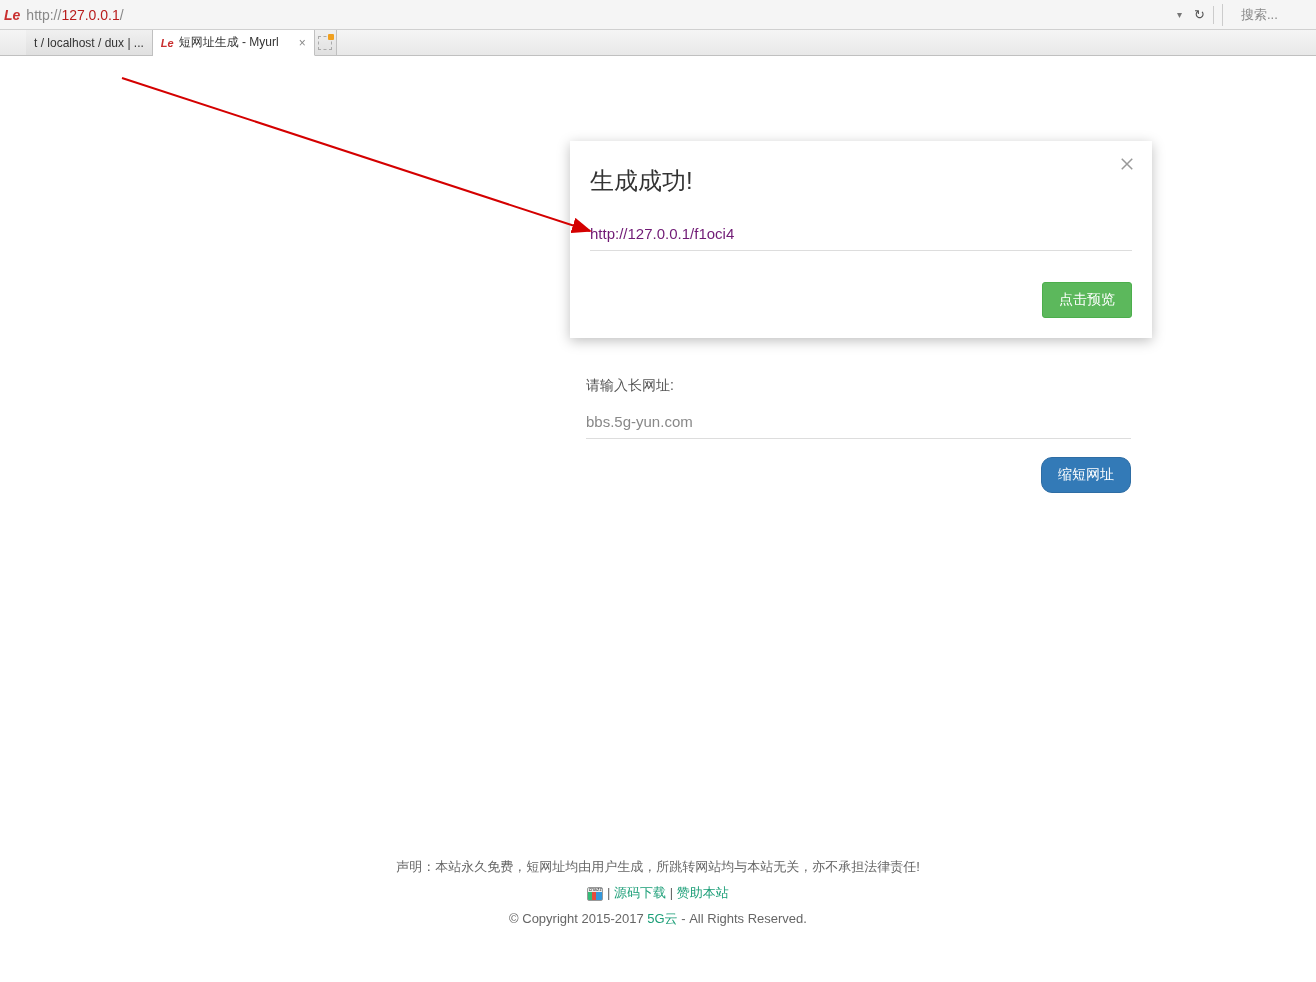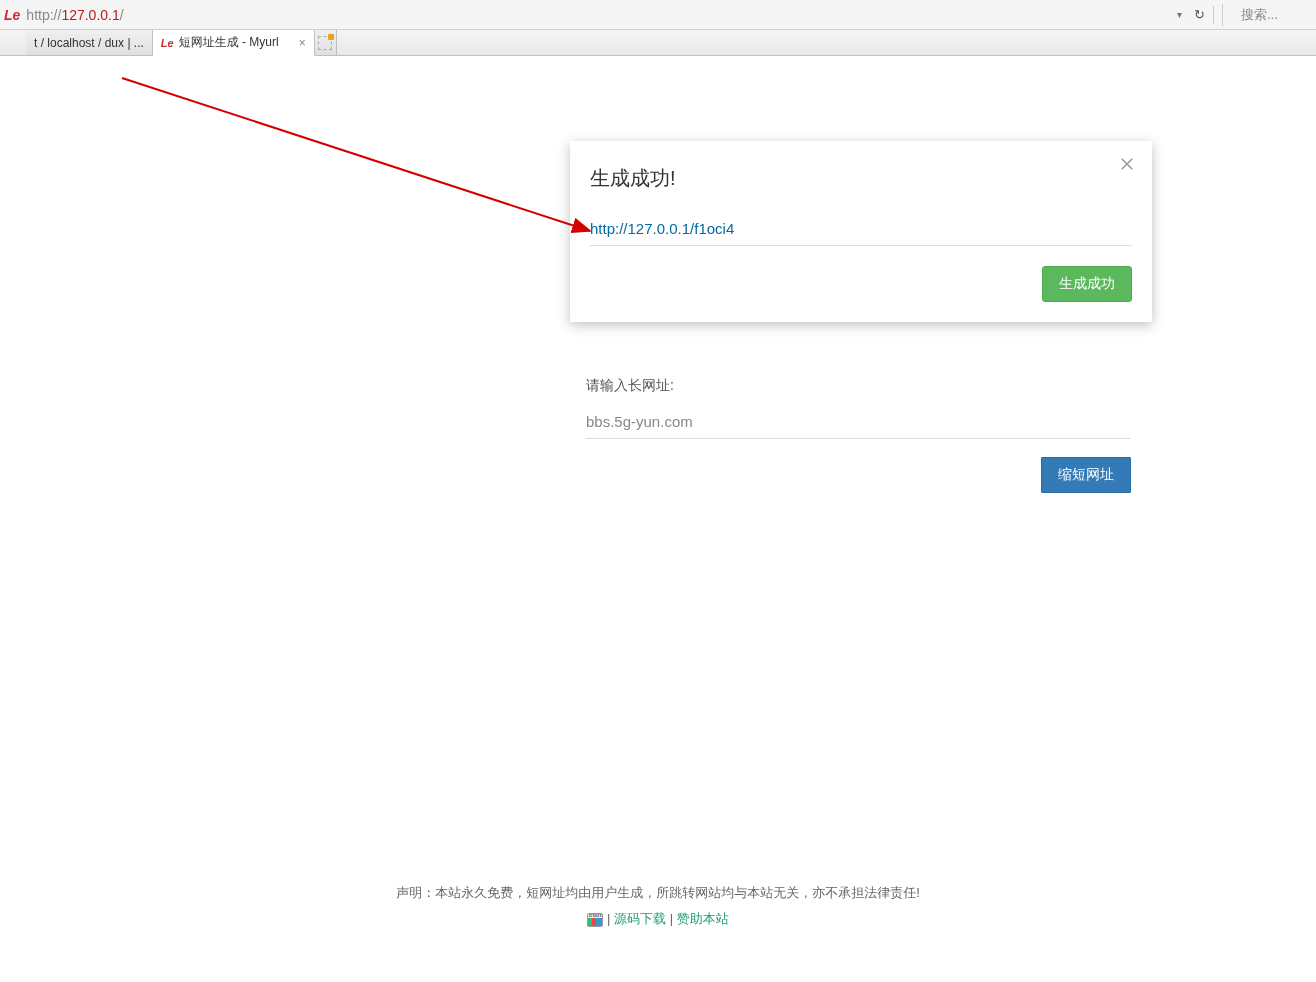--- a/index.html
+++ b/index.html
@@ -20,32 +20,32 @@
     .tab.active { background: #fff; border-bottom: 1px solid #fff; margin-bottom: -1px; }
     .tab-favicon { color: #c92f2f; font-weight: bold; font-size: 11px; margin-right: 5px; font-style: italic; }
     .tab-close { margin-left: 20px; color: #888; font-size: 12px; }
     .tab.newtab { width: 22px; padding: 0; justify-content: center; background: linear-gradient(#f0f0f0, #e0e0e0); }
     .newtab-icon { width: 14px; height: 14px; border: 1px dashed #aaa; position: relative; }
     .newtab-icon::after { content: ""; position: absolute; top: -3px; right: -3px; width: 6px; height: 6px; background: #f0a020; border-radius: 1px; }
     
     .page-content { position: relative; height: calc(100% - 56px); }
     
     .modal { position: absolute; top: 85px; left: 570px; width: 582px; background: #fff; box-shadow: 0 3px 12px rgba(0,0,0,0.25); padding: 24px 20px 20px; z-index: 10; }
-    .modal-title { font-size: 20px; color: #333; font-weight: 400; margin-bottom: 20px; }
+    .modal-title { font-size: 24px; color: #333; font-weight: 400; margin-bottom: 20px; }
     .modal-close { position: absolute; top: 14px; right: 16px; cursor: pointer; color: #999; }
     .modal-close svg { width: 18px; height: 18px; }
-    .modal-input { width: 100%; border: none; border-bottom: 1px solid #ddd; padding: 8px 0; font-size: 15px; color: #0369a1; outline: none; margin-bottom: 20px; }
+    .modal-input { width: 100%; border: none; border-bottom: 1px solid #ddd; padding: 8px 0; font-size: 15px; color: #701a75; outline: none; margin-bottom: 31px; }
     .modal-footer { text-align: right; }
     .btn-green { background: #5cb85c; color: #fff; border: 1px solid #4cae4c; padding: 8px 16px; font-size: 14px; border-radius: 3px; cursor: pointer; }
     
     .form-area { position: absolute; top: 315px; left: 586px; width: 545px; }
     .form-label { font-size: 14px; color: #555; margin-bottom: 10px; display: block; margin-top: 6px; }
     .form-input { width: 100%; border: none; border-bottom: 1px solid #ddd; padding: 8px 0; font-size: 15px; color: #888; outline: none; margin-bottom: 18px; }
     .form-footer { text-align: right; }
-    .btn-blue { background: #337ab7; color: #fff; border: 1px solid #2e6da4; padding: 8px 16px; font-size: 14px; border-radius: 1px; cursor: pointer; }
+    .btn-blue { background: #337ab7; color: #fff; border: 1px solid #2e6da4; padding: 8px 16px; font-size: 14px; border-radius: 11px; cursor: pointer; }
     
     .footer { position: absolute; bottom: 50px; left: 0; right: 0; text-align: center; font-size: 13px; color: #666; line-height: 2; }
     .footer a { color: #1b9e77; text-decoration: none; }
     .footer .stats-icon { display: inline-block; width: 16px; height: 14px; border: 1px solid #999; border-radius: 2px; vertical-align: middle; position: relative; background: linear-gradient(90deg, #3b7 30%, #e74c3c 30% 55%, #3498db 55%); font-size: 8px; color: #333; text-align: center; line-height: 8px; overflow: hidden; }
     .footer .stats-icon::before { content: "chazz"; position: absolute; top: -1px; left: 0; right: 0; font-size: 5px; background: #eee; height: 5px; line-height: 5px; }
     
     .arrow-annotation { position: absolute; top: 20px; left: 120px; pointer-events: none; z-index: 20; }
   </style>
 </head>
 <body>
@@ -88,36 +88,39 @@
 
   <div class="modal">
     <div class="modal-close">
       <svg viewBox="0 0 24 24">
           <path d="M5 5 L19 19 M19 5 L5 19" stroke="#999" stroke-width="2" fill="none"></path>
         </svg>
     </div>
     <h2 class="modal-title">生成成功!</h2>
     <input class="modal-input" type="text" readonly="" value="http://127.0.0.1/f1oci4" style="">
     <div class="modal-footer">
-      <button class="btn-green">生成成功</button>
+      <button class="btn-green">点击预览</button>
     </div>
   </div>
 
   <div class="form-area">
     <label class="form-label">请输入长网址:</label>
     <input class="form-input" type="text" value="bbs.5g-yun.com" style="">
     <div class="form-footer">
       <button class="btn-blue">缩短网址</button>
     </div>
   </div>
 
   <div class="footer">
     <div>声明：本站永久免费，短网址均由用户生成，所跳转网站均与本站无关，亦不承担法律责任!</div>
     <div>
       <span class="stats-icon"></span>
       <span> | </span>
       <a href="#">源码下载</a>
       <span> | </span>
       <a href="#">赞助本站</a>
     </div>
+    <div>
+      <span>© Copyright 2015-2017 </span><a href="#">5G云</a><span> - All Rights Reserved.</span>
+    </div>
   </div>
 
 </div>
 
 </body></html>

